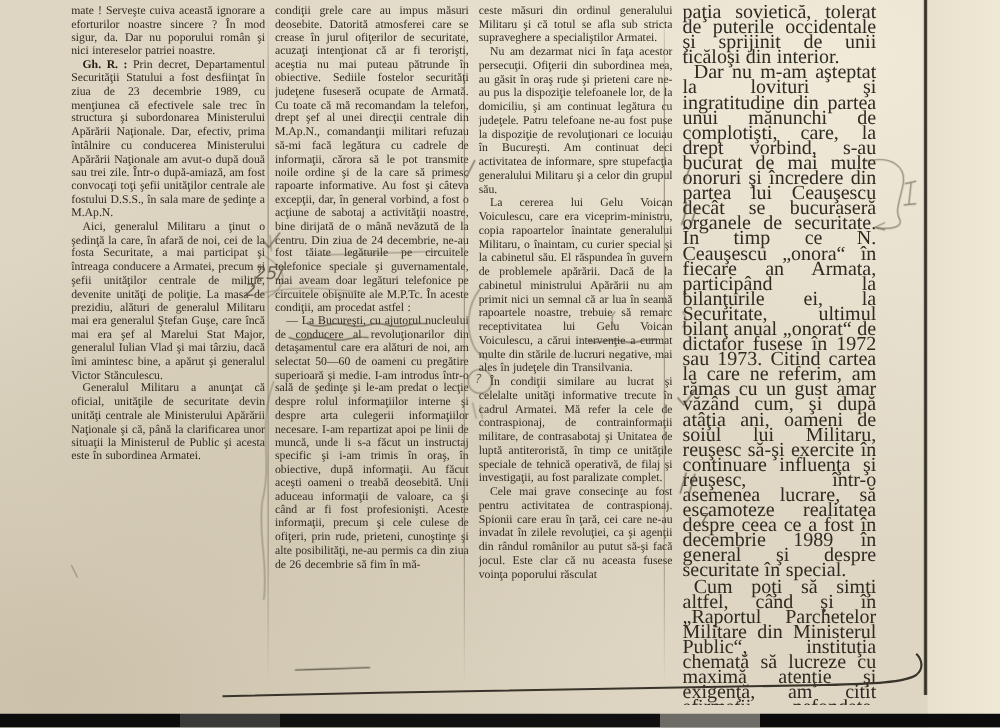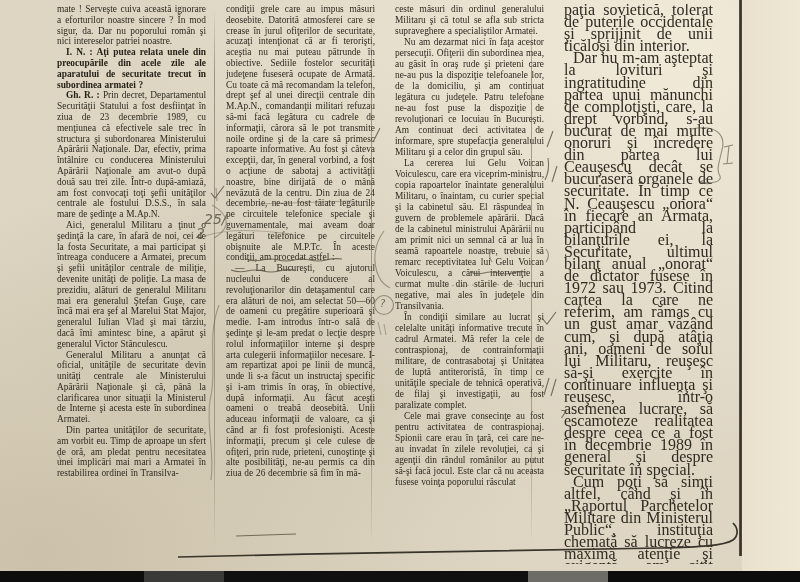--- a/index.html
+++ b/index.html
@@ -5,21 +5,21 @@
   html,body { margin:0; padding:0; background:#888; }
   .page {
     position:relative; width:800px; height:582px; overflow:hidden;
     font-family:"Liberation Serif","DejaVu Serif",serif;
     background:
       radial-gradient(ellipse at 85% 8%, rgba(255,250,234,0.55), rgba(255,250,234,0) 55%),
       radial-gradient(ellipse at 5% 95%, rgba(120,100,60,0.18), rgba(120,100,60,0) 45%),
       radial-gradient(ellipse at 45% 50%, rgba(110,95,60,0.08), rgba(110,95,60,0) 60%),
       #ded6c3;
   }
-  .columns { position:absolute; left:57px; top:4px; width:656px; display:flex; gap:20px; }
+  .columns { position:absolute; left:57px; top:4px; width:656px; display:flex; gap:8px; }
   .col { width:155px; height:560px; overflow:hidden; }
   .para {
     margin:0; text-align:justify; text-indent:9px;
     font-size:9.4px; line-height:10.8px; color:#2f2a22;
     word-spacing:0.4px;
   }
   .col[data-col="2"] .para { line-height:11px; }
   .col[data-col="3"] .para { font-size:16px; line-height:12.1px; }
   .para.noindent { text-indent:0; }
   .para.bold { font-weight:bold; color:#262118; }
@@ -55,25 +55,23 @@
   .hw-serif { font-family:"Liberation Serif",serif; font-style:normal; }
 </style>
 </head>
 <body>
 
 <div class="page">
 
   <div class="columns">
     <div class="col" data-col="0">
         <p class="para noindent">mate ! Serveşte cuiva această ignorare a eforturilor noastre sincere ? În mod sigur, da. Dar nu poporului român şi nici intereselor patriei noastre.</p>
-        <p class="para bold">I. N. : Aţi putea relata unele din preocupările din acele zile ale aparatului de securitate trecut în subordinea armatei ?</p>
         <p class="para"><b>Gh. R. : </b>Prin decret, Departamentul Securităţii Statului a fost desfiinţat în ziua de 23 decembrie 1989, cu menţiunea că efectivele sale trec în structura şi subordonarea Ministerului Apărării Naţionale. Dar, efectiv, prima întâlnire cu conducerea Ministerului Apărării Naţionale am avut-o după două sau trei zile. Într-o după-amiază, am fost convocaţi toţi şefii unităţilor centrale ale fostului D.S.S., în sala mare de şedinţe a M.Ap.N.</p>
         <p class="para">Aici, generalul Militaru a ţinut o şedinţă la care, în afară de noi, cei de la fosta Securitate, a mai participat şi întreaga conducere a Armatei, precum şi şefii unităţilor centrale de miliţie, devenite unităţi de poliţie. La masa de prezidiu, alături de generalul Militaru mai era generalul Ştefan Guşe, care încă mai era şef al Marelui Stat Major, generalul Iulian Vlad şi mai târziu, dacă îmi amintesc bine, a apărut şi generalul Victor Stănculescu.</p>
-        <p class="para">Generalul Militaru a anunţat că oficial, unităţile de securitate devin unităţi centrale ale Ministerului Apărării Naţionale şi că, până la clarificarea unor situaţii la Ministerul de Interne şi acesta este în subordinea Armatei.</p>
-        <p class="para">Din partea unităţilor de securitate, am vorbit eu. Timp de aproape un sfert de oră, am pledat pentru necesitatea unei implicări mai mari a Armatei în restabilirea ordinei în Transilva-</p>
+        <p class="para">Generalul Militaru a anunţat că oficial, unităţile de securitate devin unităţi centrale ale Ministerului Apărării Naţionale şi că, până la clarificarea unor situaţii la Ministerul de Public şi acesta este în subordinea Armatei.</p>
       </div>
     <div class="col" data-col="1">
         <p class="para noindent">condiţii grele care au impus măsuri deosebite. Datorită atmosferei care se crease în jurul ofiţerilor de securitate, acuzaţi intenţionat că ar fi terorişti, aceştia nu mai puteau pătrunde în obiective. Sediile fostelor securităţi judeţene fuseseră ocupate de Armată. Cu toate că mă recomandam la telefon, drept şef al unei direcţii centrale din M.Ap.N., comandanţii militari refuzau să-mi facă legătura cu cadrele de informaţii, cărora să le pot transmite noile ordine şi de la care să primesc rapoarte informative. Au fost şi câteva excepţii, dar, în general vorbind, a fost o acţiune de sabotaj a activităţii noastre, bine dirijată de o mână nevăzută de la centru. Din ziua de 24 decembrie, ne-au fost tăiate legăturile pe circuitele telefonice speciale şi guvernamentale, mai aveam doar legături telefonice pe circuitele obişnuite ale M.P.Tc. În aceste condiţii, am procedat astfel :</p>
         <p class="para">— La Bucureşti, cu ajutorul nucleului de conducere al revoluţionarilor din detaşamentul care era alături de noi, am selectat 50—60 de oameni cu pregătire superioară şi medie. I-am introdus într-o sală de şedinţe şi le-am predat o lecţie despre rolul informaţiilor interne şi despre arta culegerii informaţiilor necesare. I-am repartizat apoi pe linii de muncă, unde li s-a făcut un instructaj specific şi i-am trimis în oraş, în obiective, după informaţii. Au făcut aceşti oameni o treabă deosebită. Unii aduceau informaţii de valoare, ca şi când ar fi fost profesionişti. Aceste informaţii, precum şi cele culese de ofiţeri, prin rude, prieteni, cunoştinţe şi alte posibilităţi, ne-au permis ca din ziua de 26 decembrie să fim în mă-</p>
       </div>
     <div class="col" data-col="2">
         <p class="para noindent">ceste măsuri din ordinul generalului Militaru şi că totul se afla sub stricta supraveghere a specialiştilor Armatei.</p>
         <p class="para">Nu am dezarmat nici în faţa acestor persecuţii. Ofiţerii din subordinea mea, au găsit în oraş rude şi prieteni care ne-au pus la dispoziţie telefoanele lor, de la domiciliu, şi am continuat legătura cu judeţele. Patru telefoane ne-au fost puse la dispoziţie de revoluţionari ce locuiau în Bucureşti. Am continuat deci activitatea de informare, spre stupefacţia generalului Militaru şi a celor din grupul său.</p>
         <p class="para">La cererea lui Gelu Voican Voiculescu, care era viceprim-ministru, copia rapoartelor înaintate generalului Militaru, o înaintam, cu curier special şi la cabinetul său. El răspundea în guvern de problemele apărării. Dacă de la cabinetul ministrului Apărării nu am primit nici un semnal că ar lua în seamă rapoartele noastre, trebuie să remarc receptivitatea lui Gelu Voican Voiculescu, a cărui intervenţie a curmat multe din stările de lucruri negative, mai ales în judeţele din Transilvania.</p>
         <p class="para">În condiţii similare au lucrat şi celelalte unităţi informative trecute în cadrul Armatei. Mă refer la cele de contraspionaj, de contrainformaţii militare, de contrasabotaj şi Unitatea de luptă antiteroristă, în timp ce unităţile speciale de tehnică operativă, de filaj şi investigaţii, au fost paralizate complet.</p>

